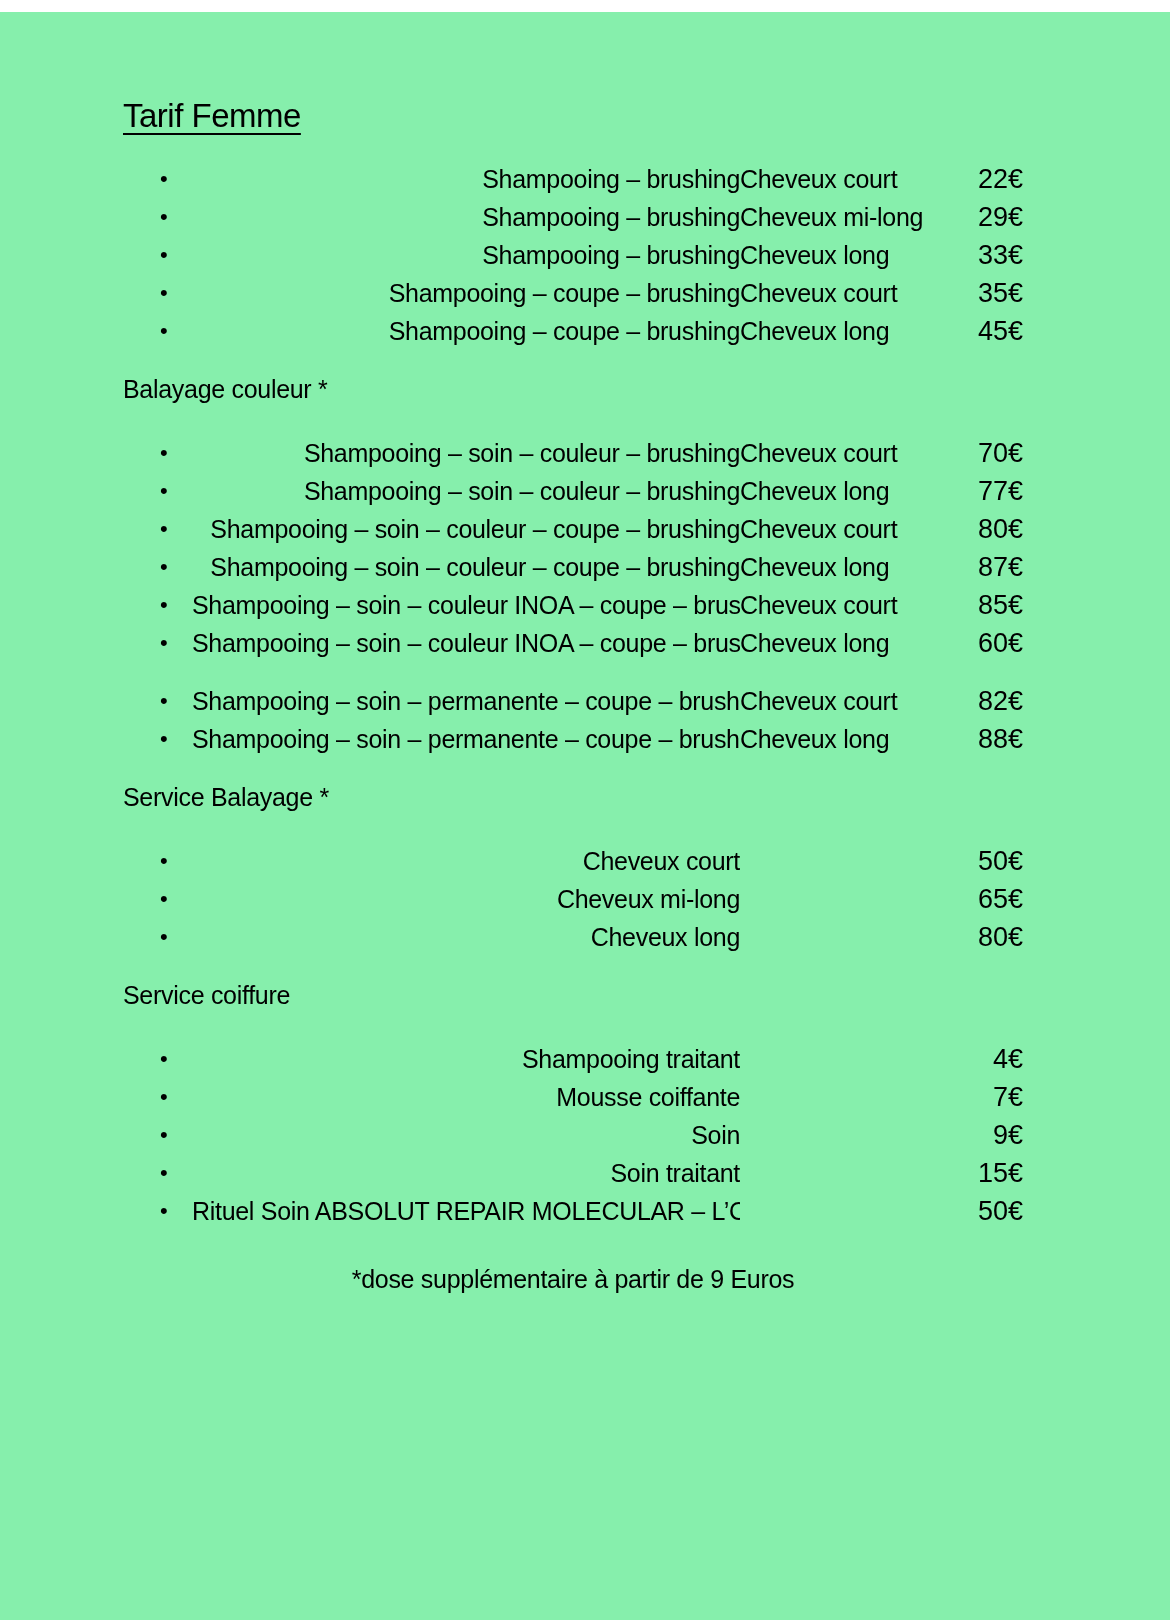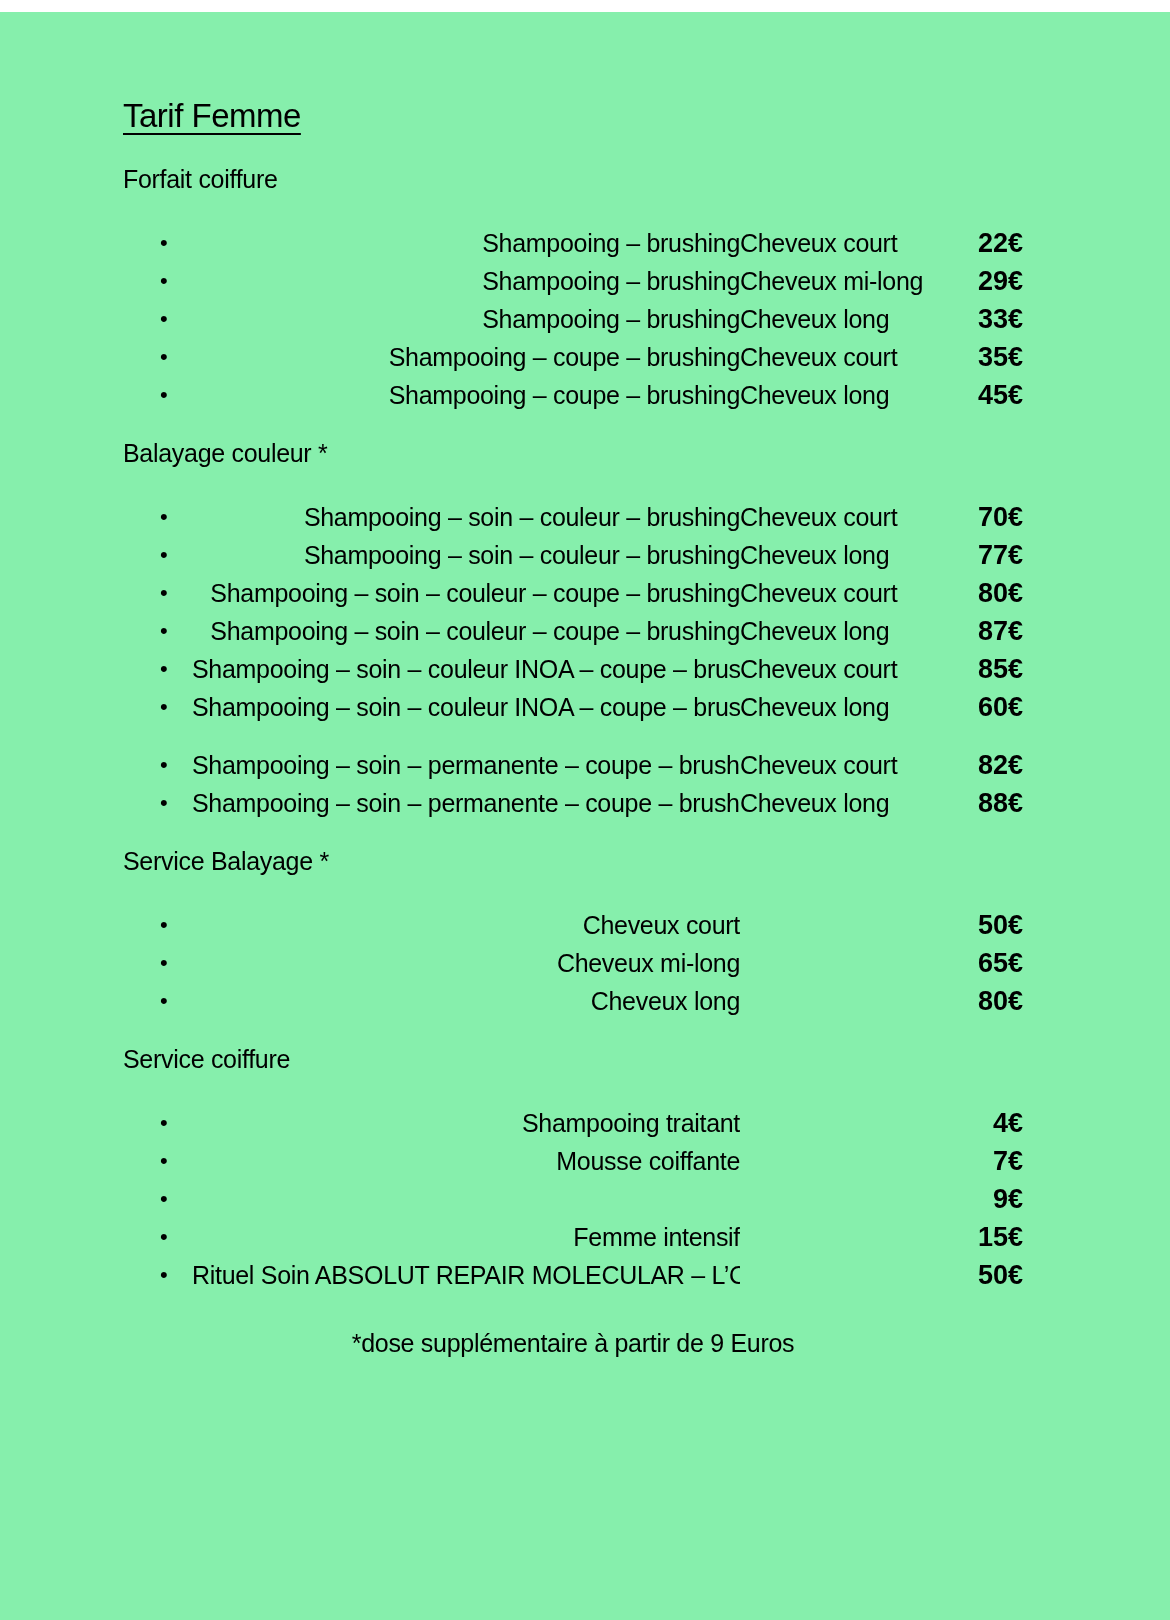--- a/index.html
+++ b/index.html
@@ -67,42 +67,41 @@
   .col-length {
     flex: 0 0 200px;
     font-size: 25px;
     letter-spacing: -0.3px;
     white-space: nowrap;
   }
   .col-price {
     flex: 1 1 auto;
     text-align: right;
     font-size: 27px;
-    font-weight: 700;
+    font-weight: 400;
     white-space: nowrap;
   }
   .footnote {
     margin-top: 30px;
     font-size: 25px;
     letter-spacing: -0.3px;
     line-height: 38px;
     text-align: center;
   }
 </style>
 </head>
 <body>
 
 <div class="page">
   <div class="title-wrap">
     <span class="doc-title">Tarif Femme</span>
   </div>
 
   <main id="sections-root">
   <section class="section">
-    <div class="section-heading">Forfait coiffure</div>
     <div class="rows">
   <div class="price-row">
     <span class="bullet">•</span>
     <span class="col-item">Shampooing – brushing</span>
     <span class="col-length">Cheveux court</span>
     <span class="col-price">22€</span>
   </div>
 
   <div class="price-row">
     <span class="bullet">•</span>
@@ -237,27 +236,28 @@
 
   <div class="price-row">
     <span class="bullet">•</span>
     <span class="col-item">Mousse coiffante</span>
     <span class="col-length"></span>
     <span class="col-price">7€</span>
   </div>
 
   <div class="price-row">
     <span class="bullet">•</span>
+    <span class="col-item">Soin</span>
     <span class="col-length"></span>
     <span class="col-price">9€</span>
   </div>
 
   <div class="price-row">
     <span class="bullet">•</span>
-    <span class="col-item">Femme intensif</span>
+    <span class="col-item">Soin traitant</span>
     <span class="col-length"></span>
     <span class="col-price">15€</span>
   </div>
 
   <div class="price-row">
     <span class="bullet">•</span>
     <span class="col-item">Rituel Soin ABSOLUT REPAIR MOLECULAR – L’ORÉAL</span>
     <span class="col-length"></span>
     <span class="col-price">50€</span>
   </div>

